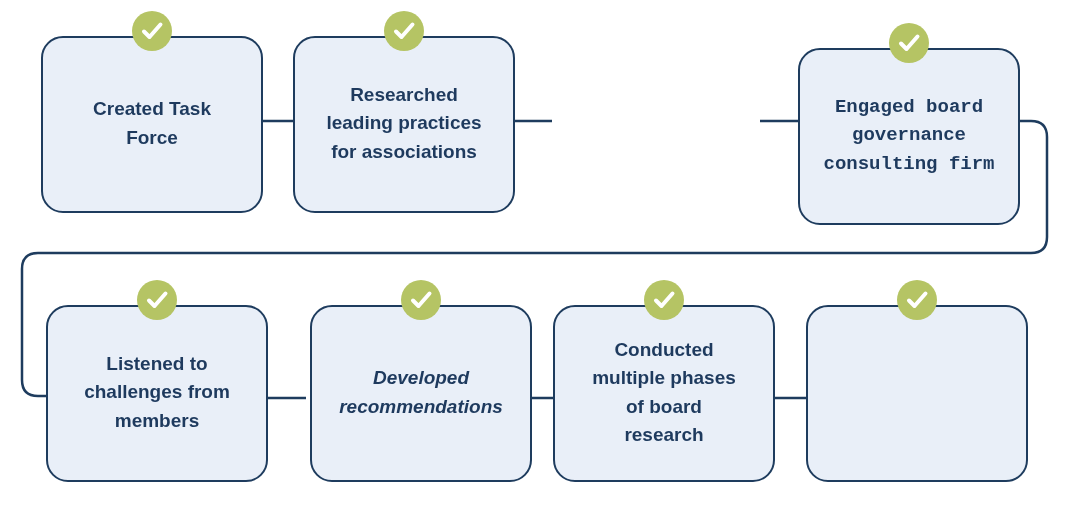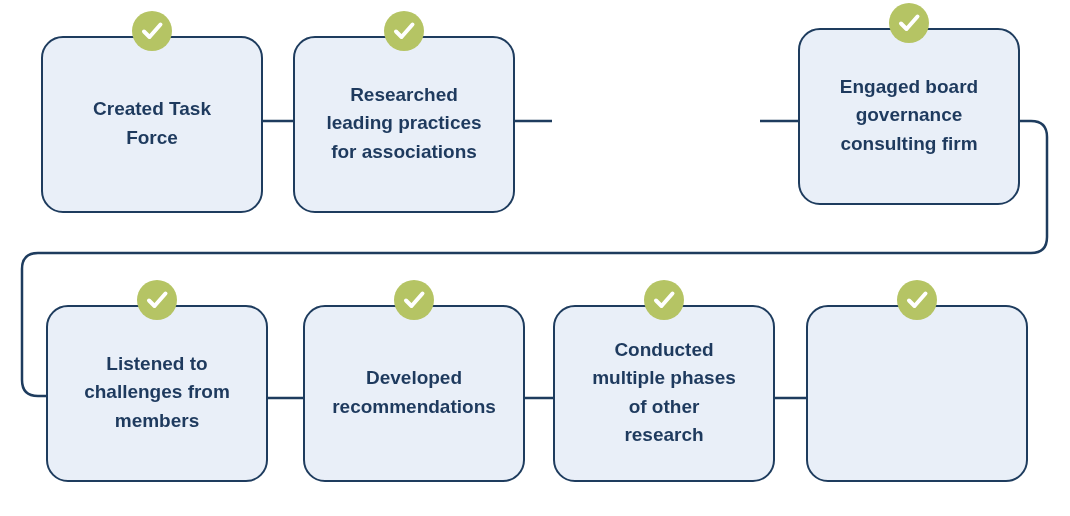--- a/index.html
+++ b/index.html
@@ -102,21 +102,21 @@
       <svg width="40" height="40" viewBox="0 0 40 40">
           <path d="M12 20.5 L17.5 26 L28.5 13.5"></path>
         </svg>
     </div>
     <div class="step-label">Researched
 leading practices
 for associations</div>
   </div>
 
 
-  <div class="step" style="left:798px; top:28px;">
+  <div class="step" style="left:798px; top:48px;font-family:Liberation Mono, monospace;">
     <div class="check-circle">
       <svg width="40" height="40" viewBox="0 0 40 40">
           <path d="M12 20.5 L17.5 26 L28.5 13.5"></path>
         </svg>
     </div>
     <div class="step-label">Engaged board
 governance
 consulting firm</div>
   </div>
 
@@ -124,39 +124,39 @@
     <div class="check-circle">
       <svg width="40" height="40" viewBox="0 0 40 40">
           <path d="M12 20.5 L17.5 26 L28.5 13.5"></path>
         </svg>
     </div>
     <div class="step-label">Listened to
 challenges from
 members</div>
   </div>
 
-  <div class="step" style="left:303px; top:305px;">
+  <div class="step" style="left:310px; top:305px;font-style:italic;">
     <div class="check-circle">
       <svg width="40" height="40" viewBox="0 0 40 40">
           <path d="M12 20.5 L17.5 26 L28.5 13.5"></path>
         </svg>
     </div>
     <div class="step-label">Developed
 recommendations</div>
   </div>
 
   <div class="step" style="left:553px; top:305px;">
     <div class="check-circle">
       <svg width="40" height="40" viewBox="0 0 40 40">
           <path d="M12 20.5 L17.5 26 L28.5 13.5"></path>
         </svg>
     </div>
     <div class="step-label">Conducted
 multiple phases
-of other
+of board
 research</div>
   </div>
 
   <div class="step" style="left:806px; top:305px;">
     <div class="check-circle">
       <svg width="40" height="40" viewBox="0 0 40 40">
           <path d="M12 20.5 L17.5 26 L28.5 13.5"></path>
         </svg>
     </div>
   </div>

